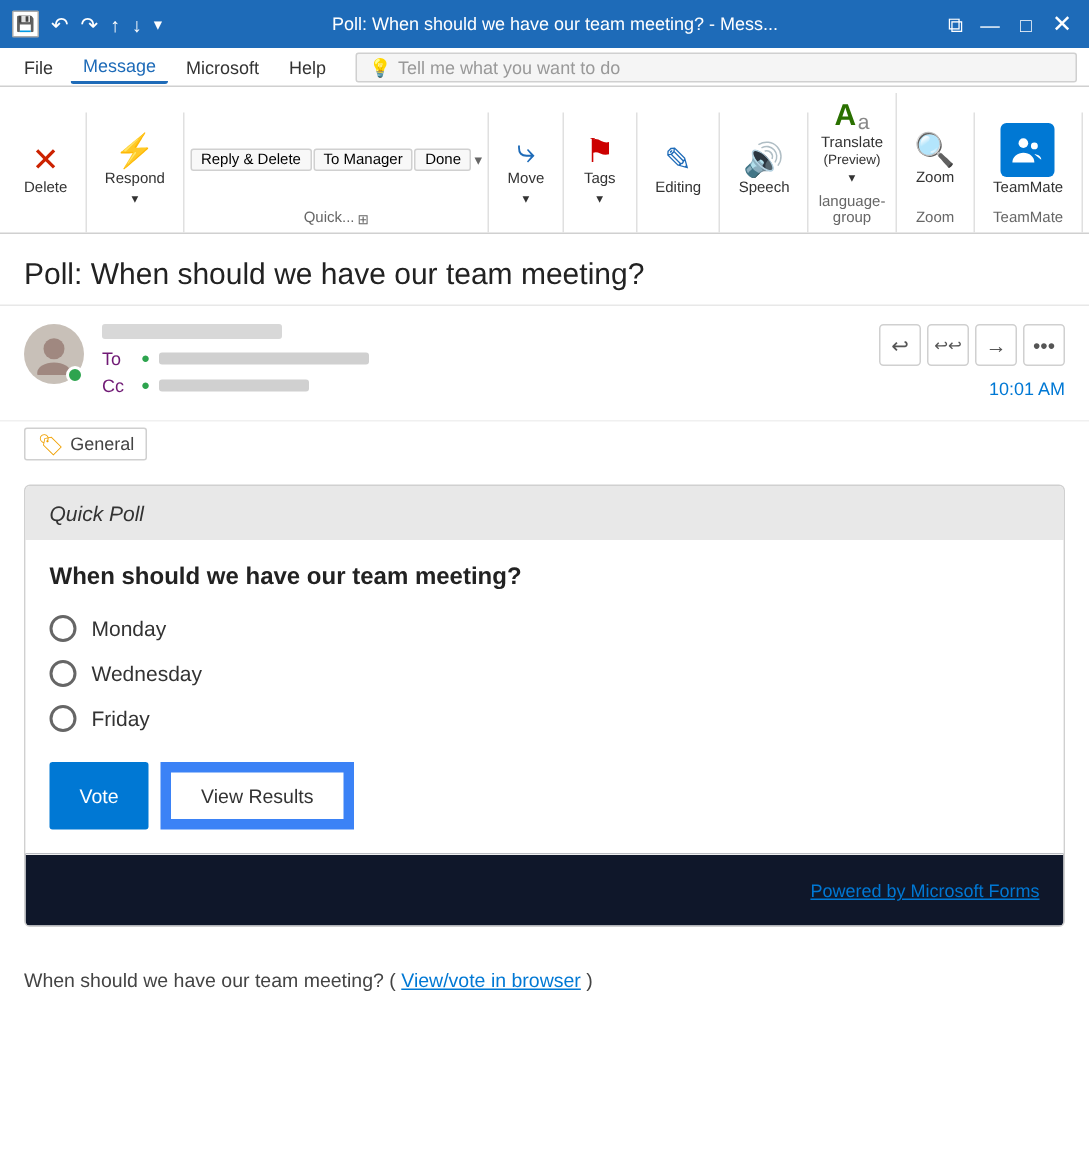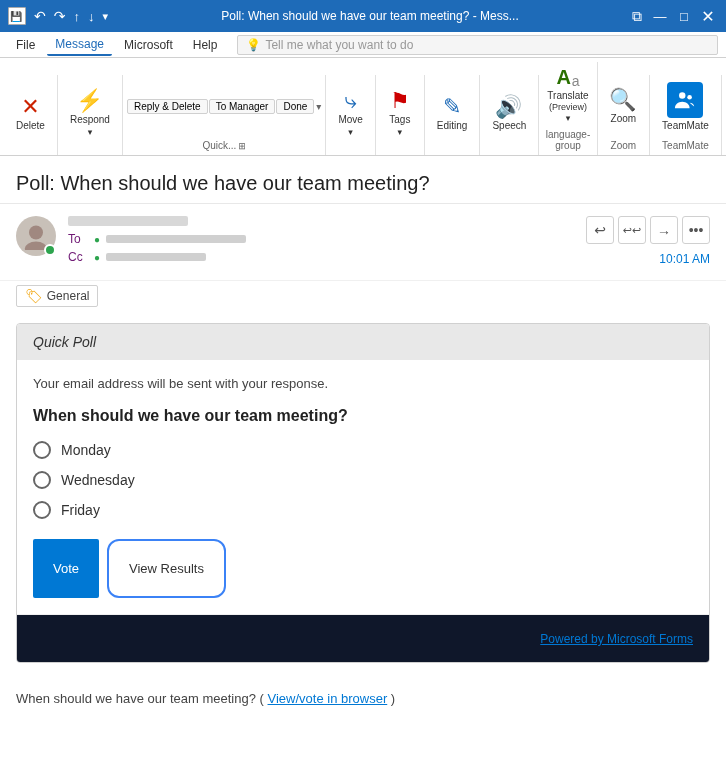--- a/index.html
+++ b/index.html
@@ -241,22 +241,22 @@
       border: 2px solid #666; background: white; flex-shrink: 0;
     }
     .poll-option-label { font-size: 14px; color: #333; }
     .poll-buttons { display: flex; gap: 8px; margin-top: 20px; }
     .btn-vote {
       background: #0078d4; color: white; border: none;
       padding: 8px 20px; border-radius: 2px; font-size: 13px; cursor: pointer;
       font-weight: 500;
     }
     .btn-view {
-      background: white; color: #333; border: 2px solid #3b82f6;
-      padding: 20px 20px; border-radius: 12px; font-size: 13px; cursor: pointer;
+      background: white; color: #333; border: 7px solid #3b82f6;
+      padding: 8px 20px; border-radius: 0; font-size: 13px; cursor: pointer;
     }
     .poll-footer {
       padding: 16px; text-align: right; background: #0f172a;
       border-top: 1px solid #f0f0f0;
     }
     .ms-forms-link { color: #0078d4; font-size: 12px; cursor: pointer; text-decoration: underline; }
 
     
     .email-footer {
       padding: 12px 16px;
@@ -510,21 +510,20 @@
     <div class="email-tag">
       <div class="tag-badge">
         <span class="tag-icon">🏷</span>
         <span>General</span>
       </div>
     </div>
 
     <div class="poll-card">
       <div class="poll-header">Quick Poll</div>
       <div class="poll-body">
-        <div class="poll-notice">Your email address will be sent with your response.</div>
         <div class="poll-question">When should we have our team meeting?</div>
 
         <div class="poll-option">
           <div class="radio-circle"></div>
           <span class="poll-option-label">Monday</span>
         </div>
         <div class="poll-option">
           <div class="radio-circle"></div>
           <span class="poll-option-label">Wednesday</span>
         </div>

